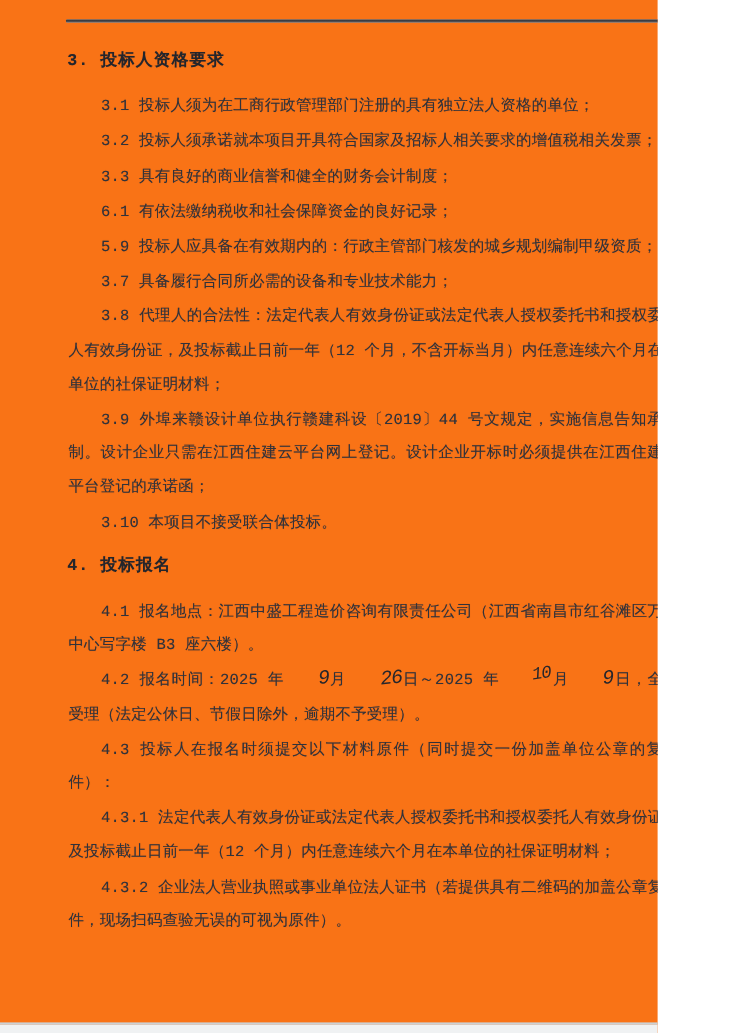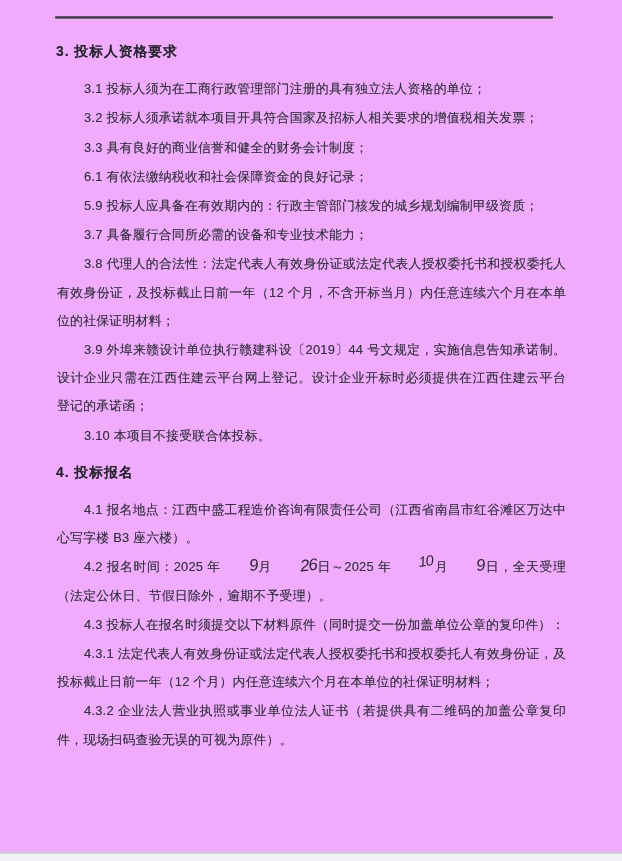--- a/index.html
+++ b/index.html
@@ -2,25 +2,25 @@
 <html><head>
 <meta charset="utf-8">
 <style>
   html, body {
     margin: 0;
     padding: 0;
     background: #ffffff;
   }
   .page {
     position: relative;
-    width: 622px;
+    width: 548px;
     height: 861px;
-    background: #f0abfc;
+    background: #f97316;
     overflow: hidden;
-    font-family: Liberation Sans, sans-serif;
+    font-family: Liberation Mono, monospace;
   }
   .top-rule {
     position: absolute;
     left: 55px;
     top: 16px;
     width: 498px;
     height: 3px;
     border-radius: 1px;
     background: linear-gradient(180deg, #77777c 0%, #2e2e33 45%, #8d8d92 100%);
   }

